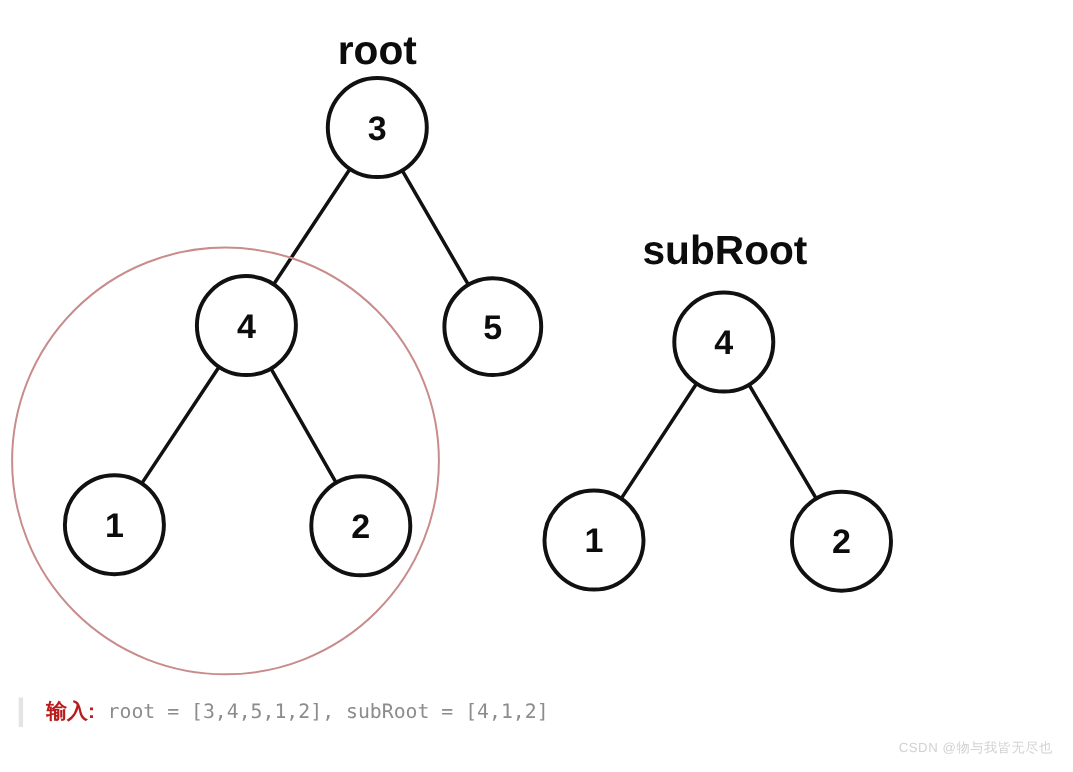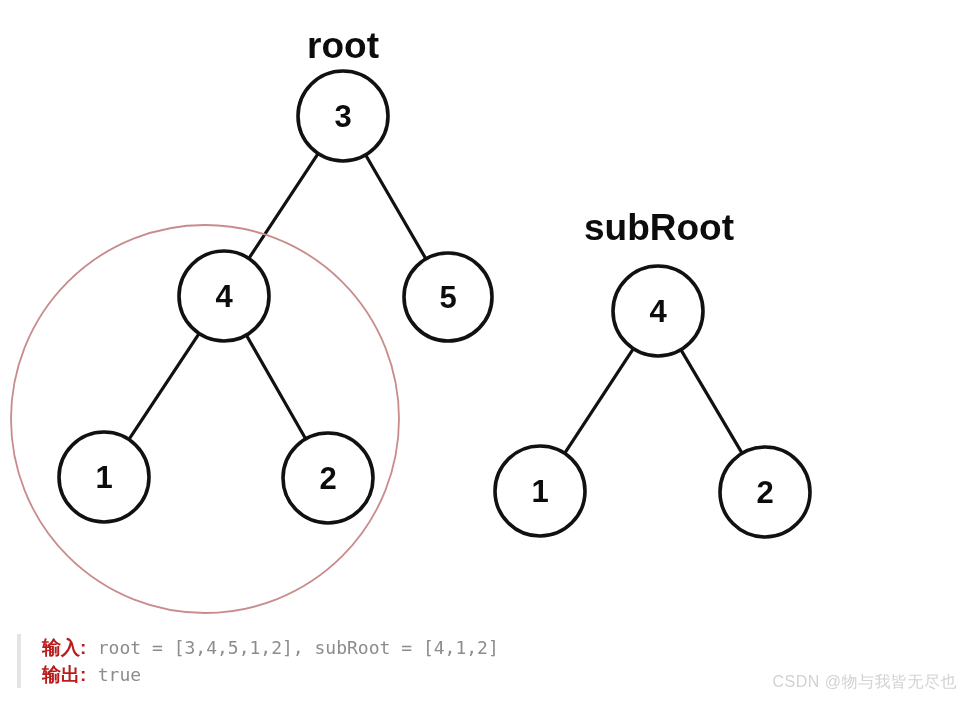--- a/index.html
+++ b/index.html
@@ -81,21 +81,21 @@
   }
   .caption-val {
     color: #8c8c8c;
     font-family: "DejaVu Sans Mono", monospace;
     font-size: 18px;
   }
   #watermark {
     position: absolute;
     right: 18px;
     top: 672px;
-    font-size: 16px;
+    font-size: 12px;
     color: #d2d2d2;
     font-family: "Liberation Sans", sans-serif;
     letter-spacing: 0.5px;
     white-space: nowrap;
   }
 </style>
 </head>
 <body>
 
 <div id="page">
@@ -147,18 +147,17 @@
         </g>
       </g>
     <g id="labels-layer">
         <text x="343" y="58" class="tree-label" fill="#0c0c0c">root</text>
         <text x="659" y="240" class="tree-label" fill="#0c0c0c">subRoot</text>
       </g>
   </svg>
 
   <div id="caption">
     <div class="caption-line"><span class="caption-key">输入:</span> <span class="caption-val">root = [3,4,5,1,2], subRoot = [4,1,2]</span></div>
-    <div class="caption-line"><span class="caption-key">输出:</span> <span class="caption-val">true</span></div>
   </div>
 
   <div id="watermark">CSDN @物与我皆无尽也</div>
 
 </div>
 
 </body></html>

